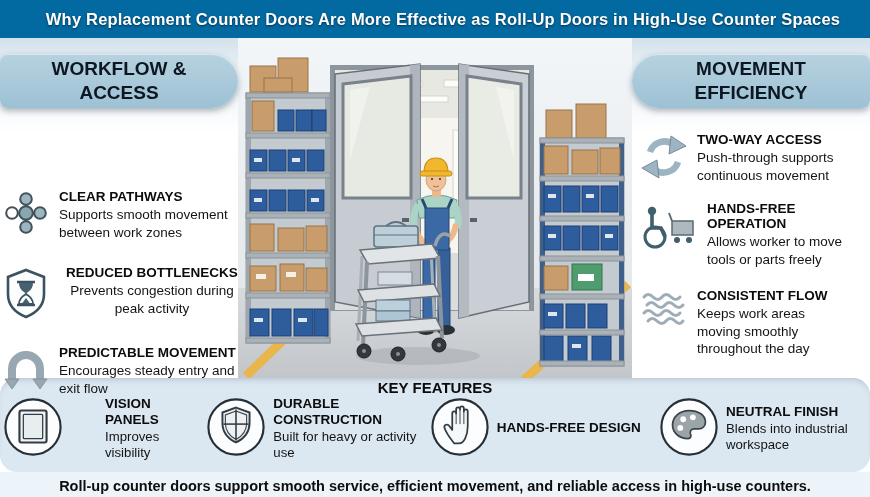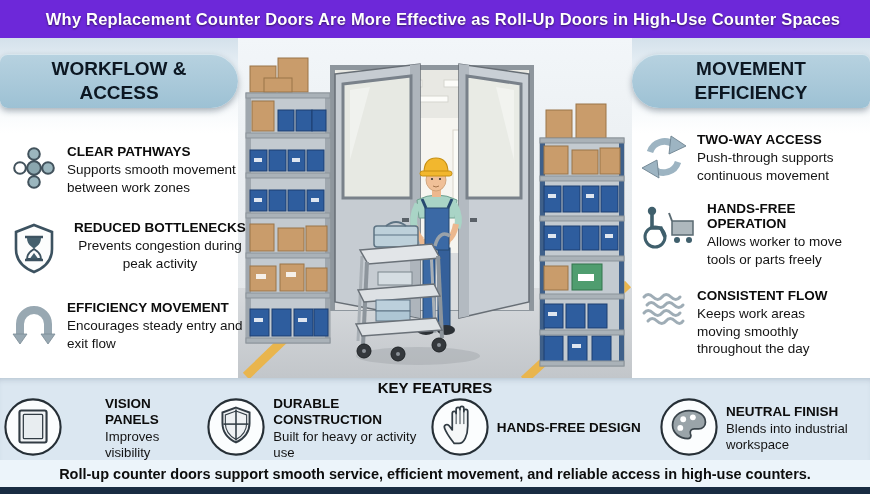--- a/index.html
+++ b/index.html
@@ -1,21 +1,21 @@
 <!DOCTYPE html>
 <html><head>
 <meta charset="utf-8">
 <style>
   * { margin:0; padding:0; box-sizing:border-box; }
   html,body { width:870px; }
   body { font-family:"Liberation Sans", sans-serif; background:#fff; }
   .page { position:relative; width:870px; height:497px; overflow:hidden; background:#fff; }
 
   
-  .topbar { height:38px; background:#6d28d9; display:flex; align-items:center; justify-content:center;padding-left:16px; }
+  .topbar { height:38px; background:#0369a1; display:flex; align-items:center; justify-content:center;padding-left:16px; }
   .topbar h1 { color:#fff; font-size:16.5px; font-weight:bold; letter-spacing:.2px;
                text-shadow:0 1px 2px rgba(0,0,0,.55); white-space:nowrap; }
 
   
   .main { position:relative; height:340px;
           background:linear-gradient(180deg,#d4e1eb 0%,#e9f1f6 9%,#ffffff 28%,#ffffff 100%); }
 
   .pill { position:absolute; top:16px; width:238px; height:54px; display:flex; align-items:center;
           justify-content:center; text-align:center; z-index:3; }
   .pill span { font-weight:bold; font-size:19px; line-height:1.25; color:#0c1722; }
@@ -25,31 +25,31 @@
   .pill-left span { width:175px; }
   .pill-right { right:0; border-radius:28px 8px 8px 28px;
                 background:linear-gradient(180deg,#b7d2e0,#9dc1d4);
                 box-shadow:0 3px 6px rgba(25,45,65,.35), inset 0 1px 0 rgba(255,255,255,.45); }
   .pill-right span { width:150px; }
 
   .feat { position:absolute; display:flex; gap:9px; z-index:2; }
   .feat .icn { flex:0 0 48px; display:flex; justify-content:center; }
   .feat .txt h3 { font-size:13.5px; font-weight:bold; color:#0c0c0c; margin-bottom:2px; }
   .feat .txt p  { font-size:13.5px; color:#141414; line-height:1.3; }
-  .fl { left:10px; }  .fl .txt { width:186px; }
+  .fl { left:2px;margin-top:45px; }  .fl .txt { width:186px; }
   .fr { left:640px; } .fr .txt { width:154px; }
   .f1 { top:106px; } .f2 { top:182px;text-align:center; } .f3 { top:262px; }
   .g1 { top:94px;  } .g2 { top:163px; } .g3 { top:250px; }
   .icn svg { margin-top:2px; }
 
   
   .illus { position:absolute; left:238px; top:0; width:394px; height:340px; z-index:1; }
 
   
-  .keyband { height:82px; background:#dbe7f1; box-shadow:inset 0 5px 7px -5px rgba(40,60,85,.3); }
+  .keyband { height:94px; background:#dbe7f1; box-shadow:inset 0 5px 7px -5px rgba(40,60,85,.3);border-radius:17px; }
   .keytitle { text-align:center; font-weight:bold; font-size:15px; color:#0b0b0b; padding-top:1px; height:18px; }
   .keyrow { display:flex; justify-content:space-between; padding:0 3px; }
   .kitem { display:flex; align-items:center; gap:7px; }
   .kitem .ktxt h4 { font-size:13.5px; font-weight:bold; color:#0c0c0c; line-height:1.15; margin-bottom:2px; }
   .kitem .ktxt p  { font-size:13.2px; color:#141414; line-height:1.22; }
   .k1 { width:196px;gap:42px; } .k1 .ktxt { width:128px; }
   .k2 { width:216px; } .k2 .ktxt { width:146px; }
   .k3 { width:222px; } .k3 .ktxt { width:156px; }
   .k4 { width:208px; } .k4 .ktxt { width:140px; }
   .kcirc { flex:0 0 60px; }
@@ -116,21 +116,21 @@
 
     <div class="feat fl f3">
       <div class="icn">
         <svg width="46" height="42" viewBox="0 0 46 42">
           <path d="M9,34 V22 A14,14 0 0 1 37,22 V34" fill="none" stroke="#98a8b2" stroke-width="8"></path>
           <polygon points="2,32 16,32 9,42" fill="#98a8b2" stroke="#7a8a94" stroke-width="0.8"></polygon>
           <polygon points="30,32 44,32 37,42" fill="#98a8b2" stroke="#7a8a94" stroke-width="0.8"></polygon>
         </svg>
       </div>
       <div class="txt">
-        <h3>EFFICIENCY MOVEMENT</h3>
+        <h3>PREDICTABLE MOVEMENT</h3>
         <p>Encourages steady entry and exit flow</p>
       </div>
     </div>
 
     <div class="feat fr g1">
       <div class="icn">
         <svg width="46" height="46" viewBox="0 0 46 46">
           <path d="M9,18 A15,15 0 0 1 33,11" fill="none" stroke="#9db4c2" stroke-width="6.5"></path>
           <polygon points="30,2 45,12 28,20" fill="#9db4c2" stroke="#6d8290" stroke-width="0.9"></polygon>
           <path d="M37,28 A15,15 0 0 1 13,35" fill="none" stroke="#9db4c2" stroke-width="6.5"></path>

